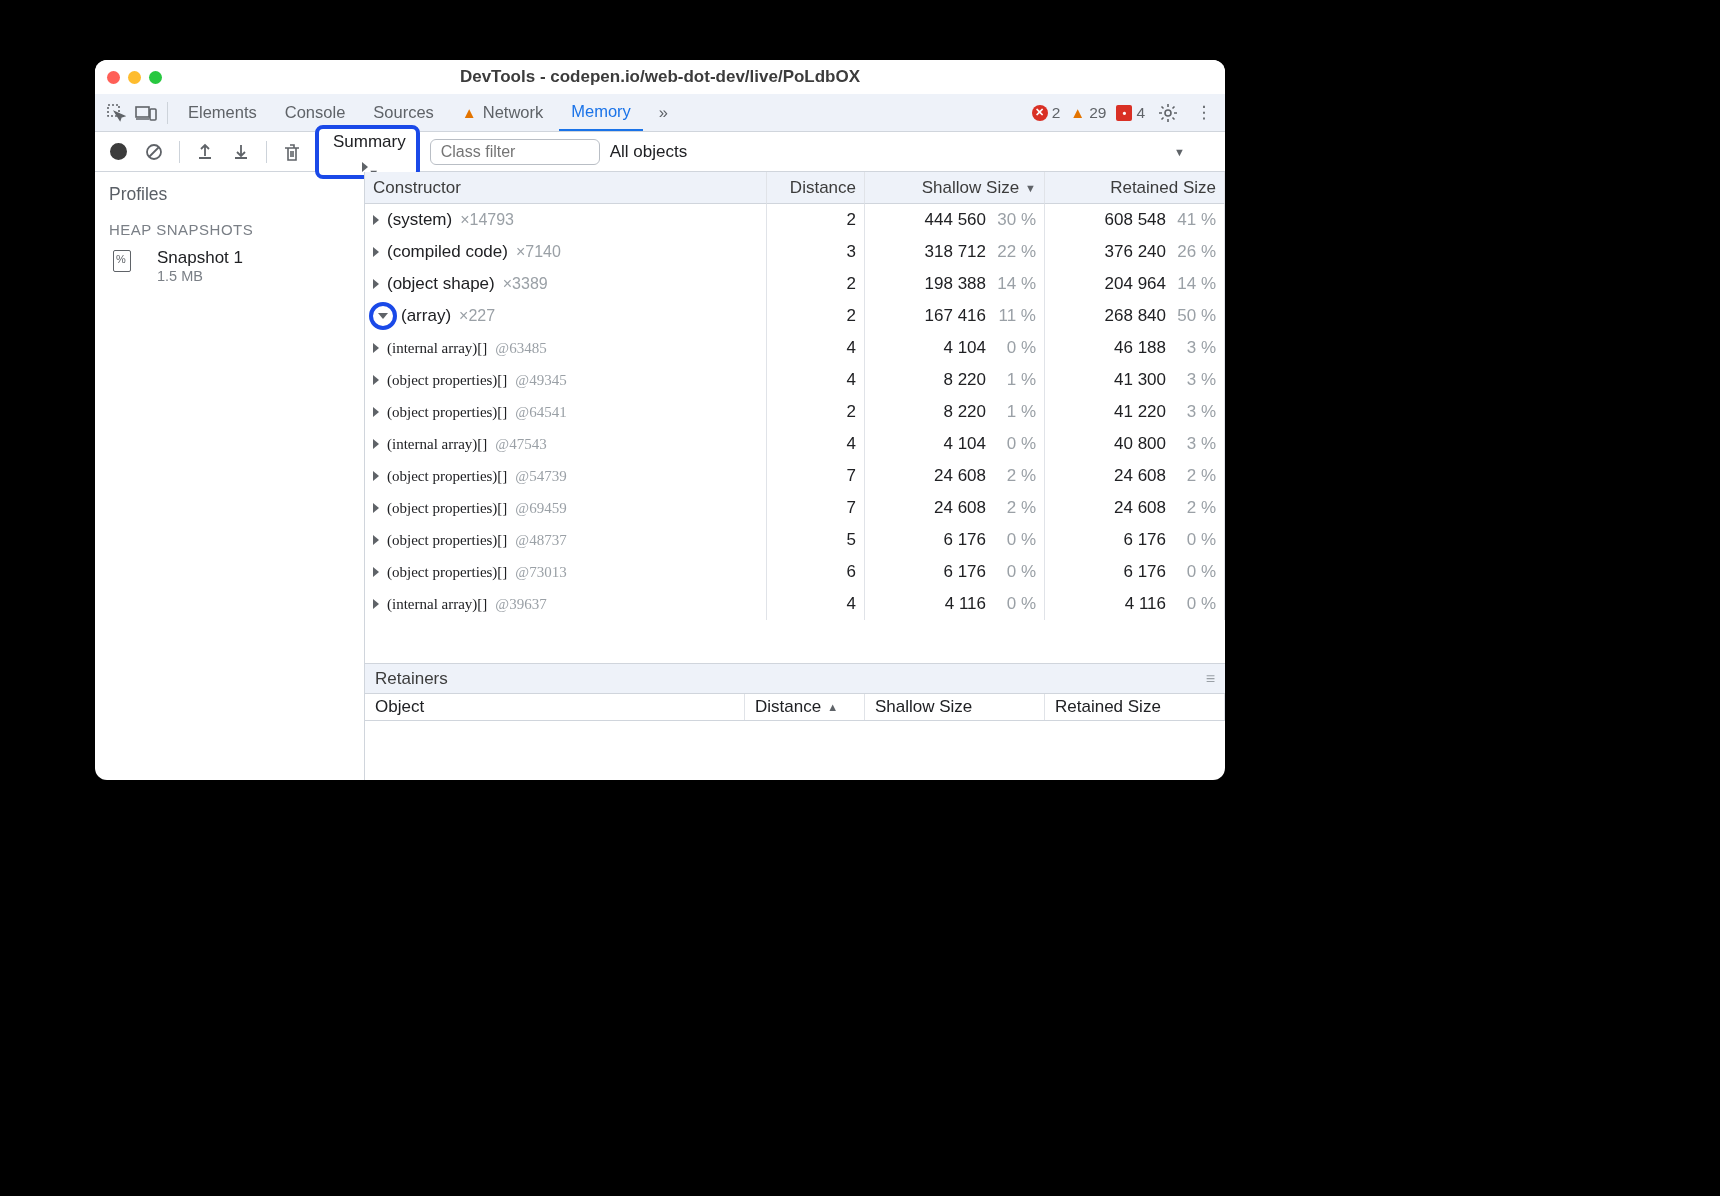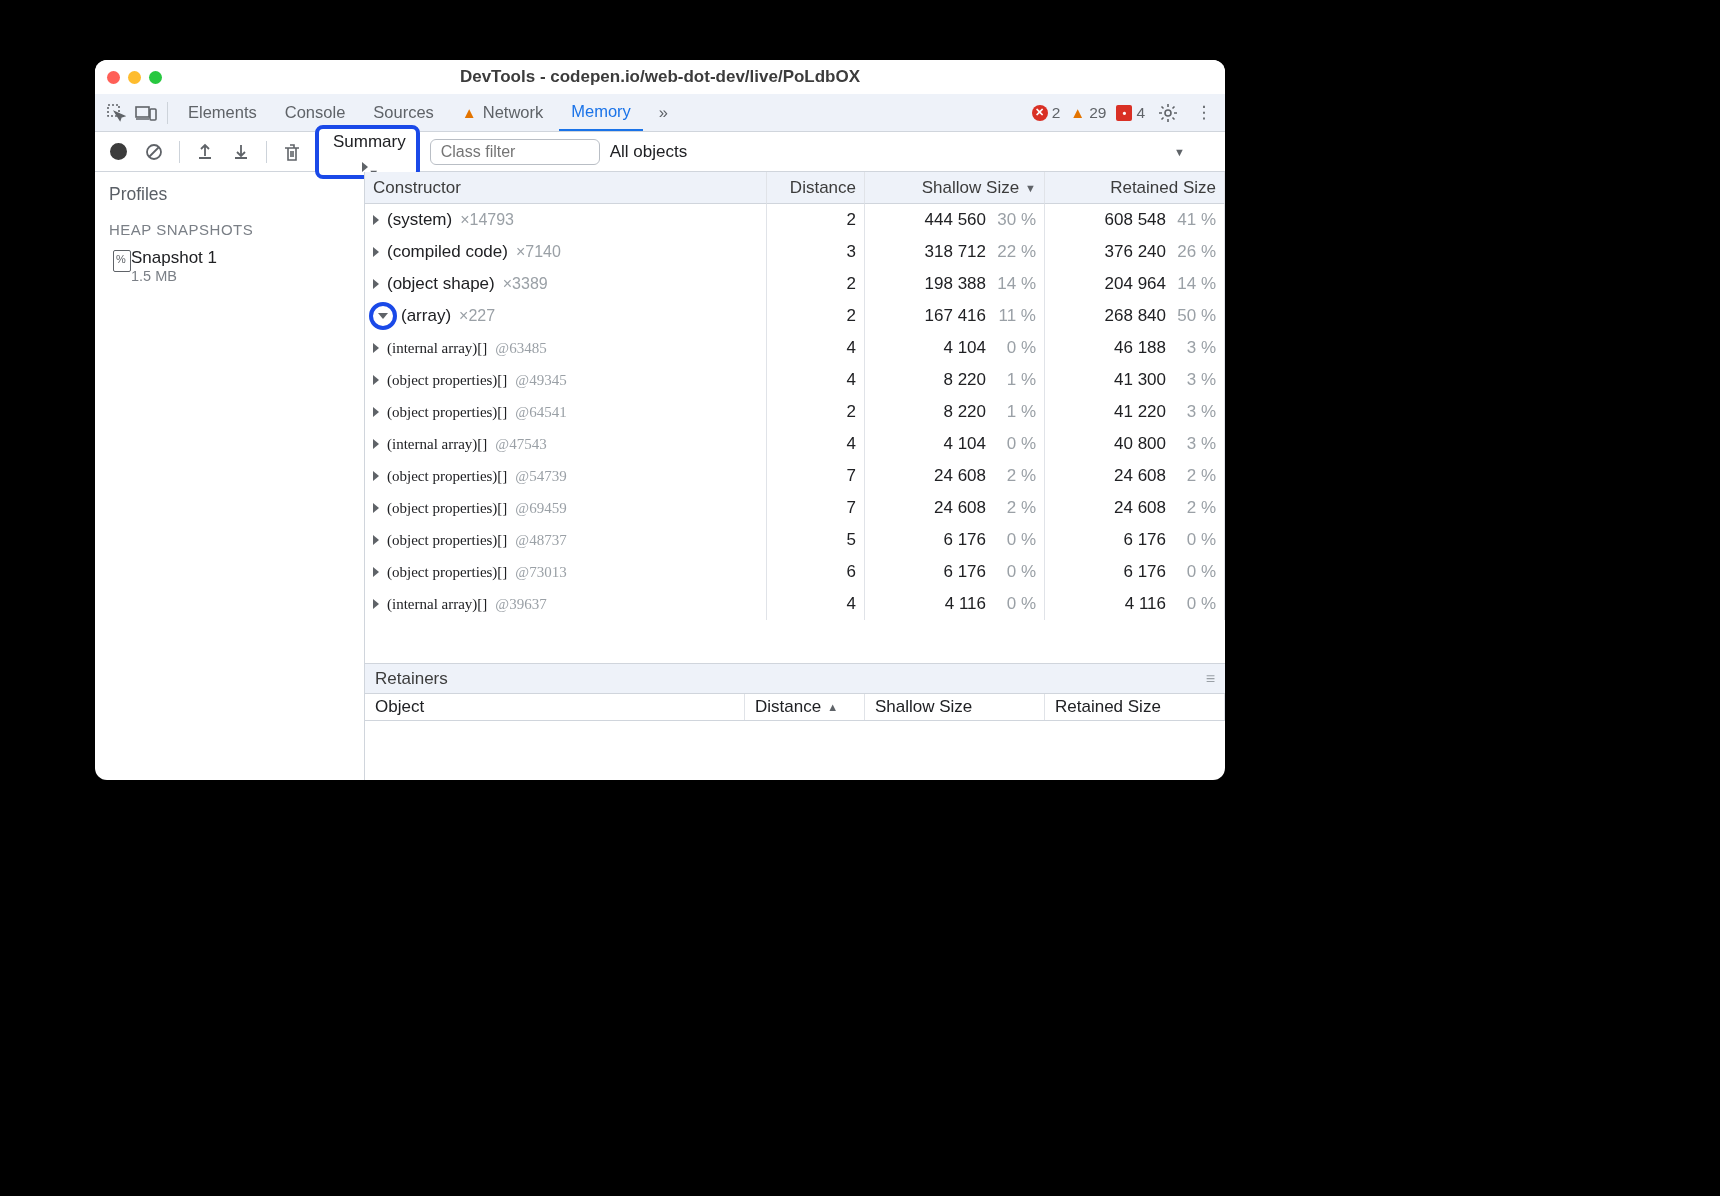--- a/index.html
+++ b/index.html
@@ -117,21 +117,21 @@
   }
   .sidebar {
     width: 270px;
     border-right: 1px solid #d0d5dc;
     padding: 6px 0 8px 0;
     display: flex; flex-direction: column;
     flex-shrink: 0;
   }
   .sb-head { padding: 6px 14px 10px; color:#5a5f66; font-size: 17.5px; }
   .sb-sec  { padding: 6px 14px; color:#7a7f86; letter-spacing: .5px; font-size: 15px; }
-  .sb-item { display:flex; gap: 0; align-items:flex-start; padding: 4px 14px 4px 18px; cursor:pointer; }
+  .sb-item { display:flex; gap: 26px; align-items:flex-start; padding: 4px 14px 4px 18px; cursor:pointer; }
   .sb-item .docic { width:18px; height:22px; border:1.5px solid #5f6368; border-radius:2px; position:relative; margin-top:2px; }
   .sb-item .docic::before { content:"%"; position:absolute; left:2px; top:2px; font-size:11px; color:#5f6368; }
   .sb-item .lbl { font-size: 17px; color:#202124; }
   .sb-item .sub { font-size: 14.5px; color:#7a7f86; }
 
   .main {
     flex: 1; display:flex; flex-direction:column; overflow:hidden;
   }
   .grid {
     flex: 1; overflow: hidden; display:grid;

